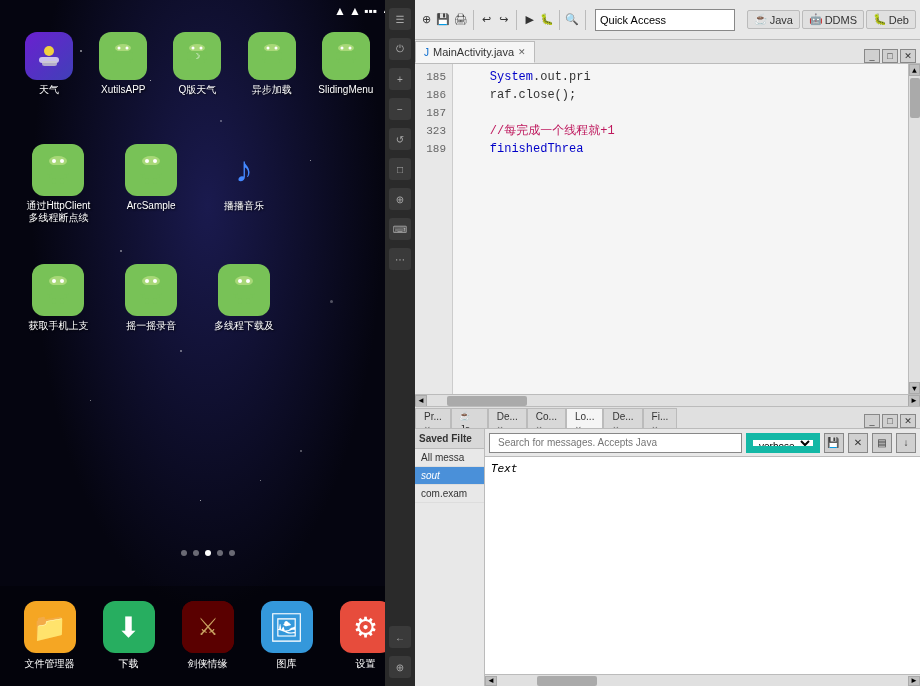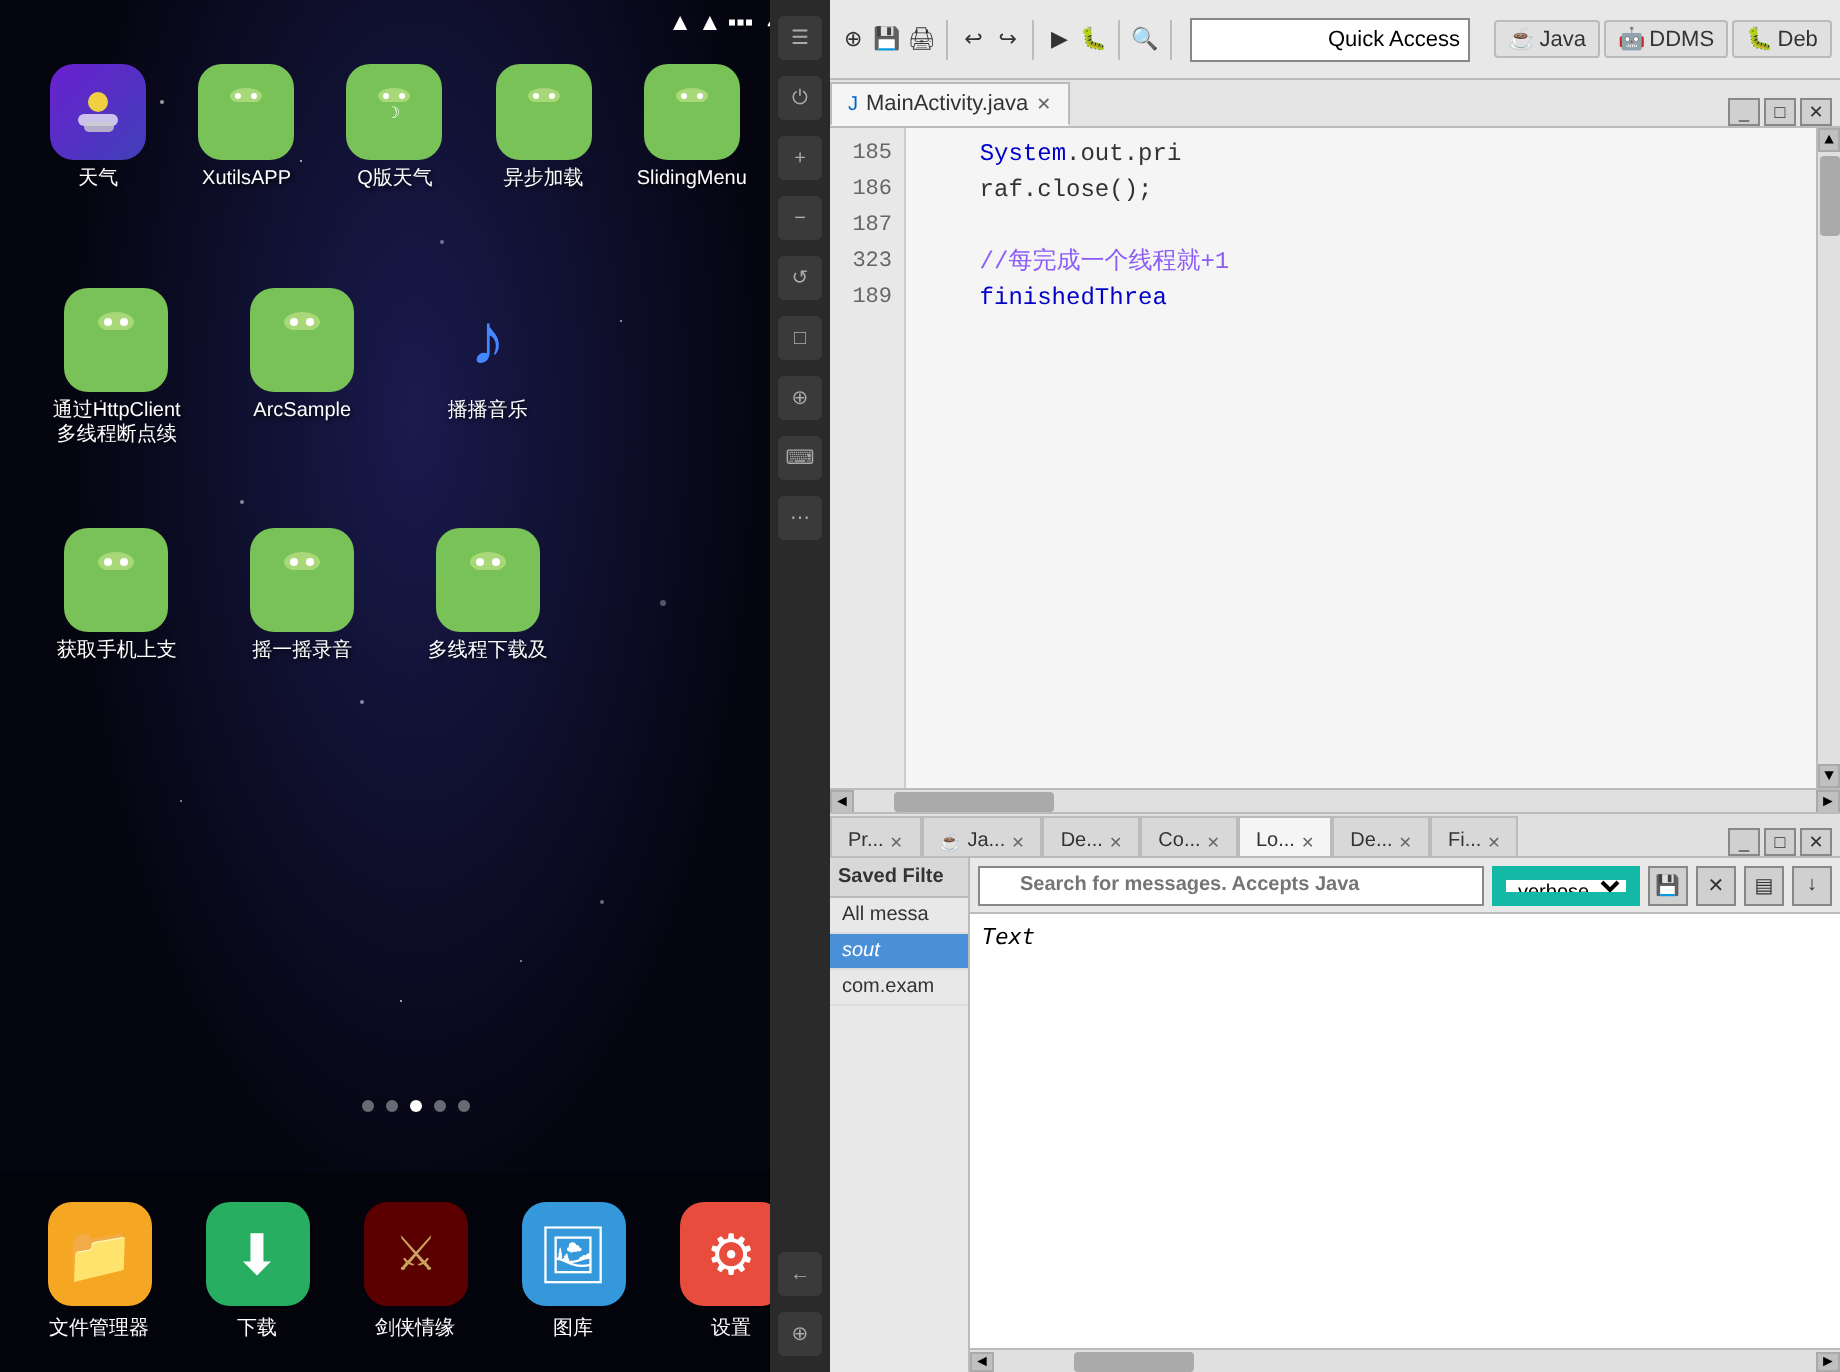--- a/index.html
+++ b/index.html
@@ -212,21 +212,20 @@
     }
 
     .quick-access-input {
       width: 140px;
       height: 22px;
       border: 1px solid #888;
       padding: 0 4px;
       font-size: 11px;
       background: white;
       margin: 0 4px;
-      text-align: right;
     }
 
     .perspective-btns {
       display: flex;
       gap: 2px;
       margin-left: 4px;
     }
 
     .persp-btn {
       padding: 2px 6px;
@@ -325,21 +324,21 @@
       line-height: 18px;
     }
 
     .code-line {
       white-space: pre;
       line-height: 18px;
     }
 
     .code-blue { color: #0000c8; }
     .code-black { color: #333; }
-    .code-green { color: #8b5cf6; }
+    .code-green { color: #be185d; }
 
     
     .h-scrollbar {
       height: 12px;
       background: #e0e0e0;
       border-top: 1px solid #bbb;
       display: flex;
       align-items: center;
       flex-shrink: 0;
     }
@@ -374,23 +373,24 @@
     .panel-tab {
       padding: 2px 8px;
       font-size: 10px;
       background: #d8d8d8;
       border: 1px solid #bbb;
       border-bottom: none;
       cursor: pointer;
       color: #333;
       height: 20px;
       display: flex;
-      align-items: flex-end;
+      align-items: flex-start;
       gap: 3px;
       white-space: nowrap;
+      flex-direction: column;
     }
     .panel-tab.active { background: #f5f5f5; }
 
     .panel-tab-close {
       font-size: 8px;
       color: #666;
     }
 
     .panel-win-controls {
       margin-left: auto;
@@ -448,24 +448,23 @@
       padding: 2px 4px;
       gap: 4px;
       border-bottom: 1px solid #bbb;
       flex-shrink: 0;
     }
 
     .logcat-search {
       flex: 1;
       height: 20px;
       border: 1px solid #888;
-      padding: 0 20px;
+      padding: 0 8px;
       font-size: 10px;
       background: white;
-      font-weight: bold;
     }
 
     .verbose-select {
       height: 20px;
       font-size: 10px;
       border: 7px solid #14b8a6;
       background: white;
       padding: 0 2px;
     }
 

